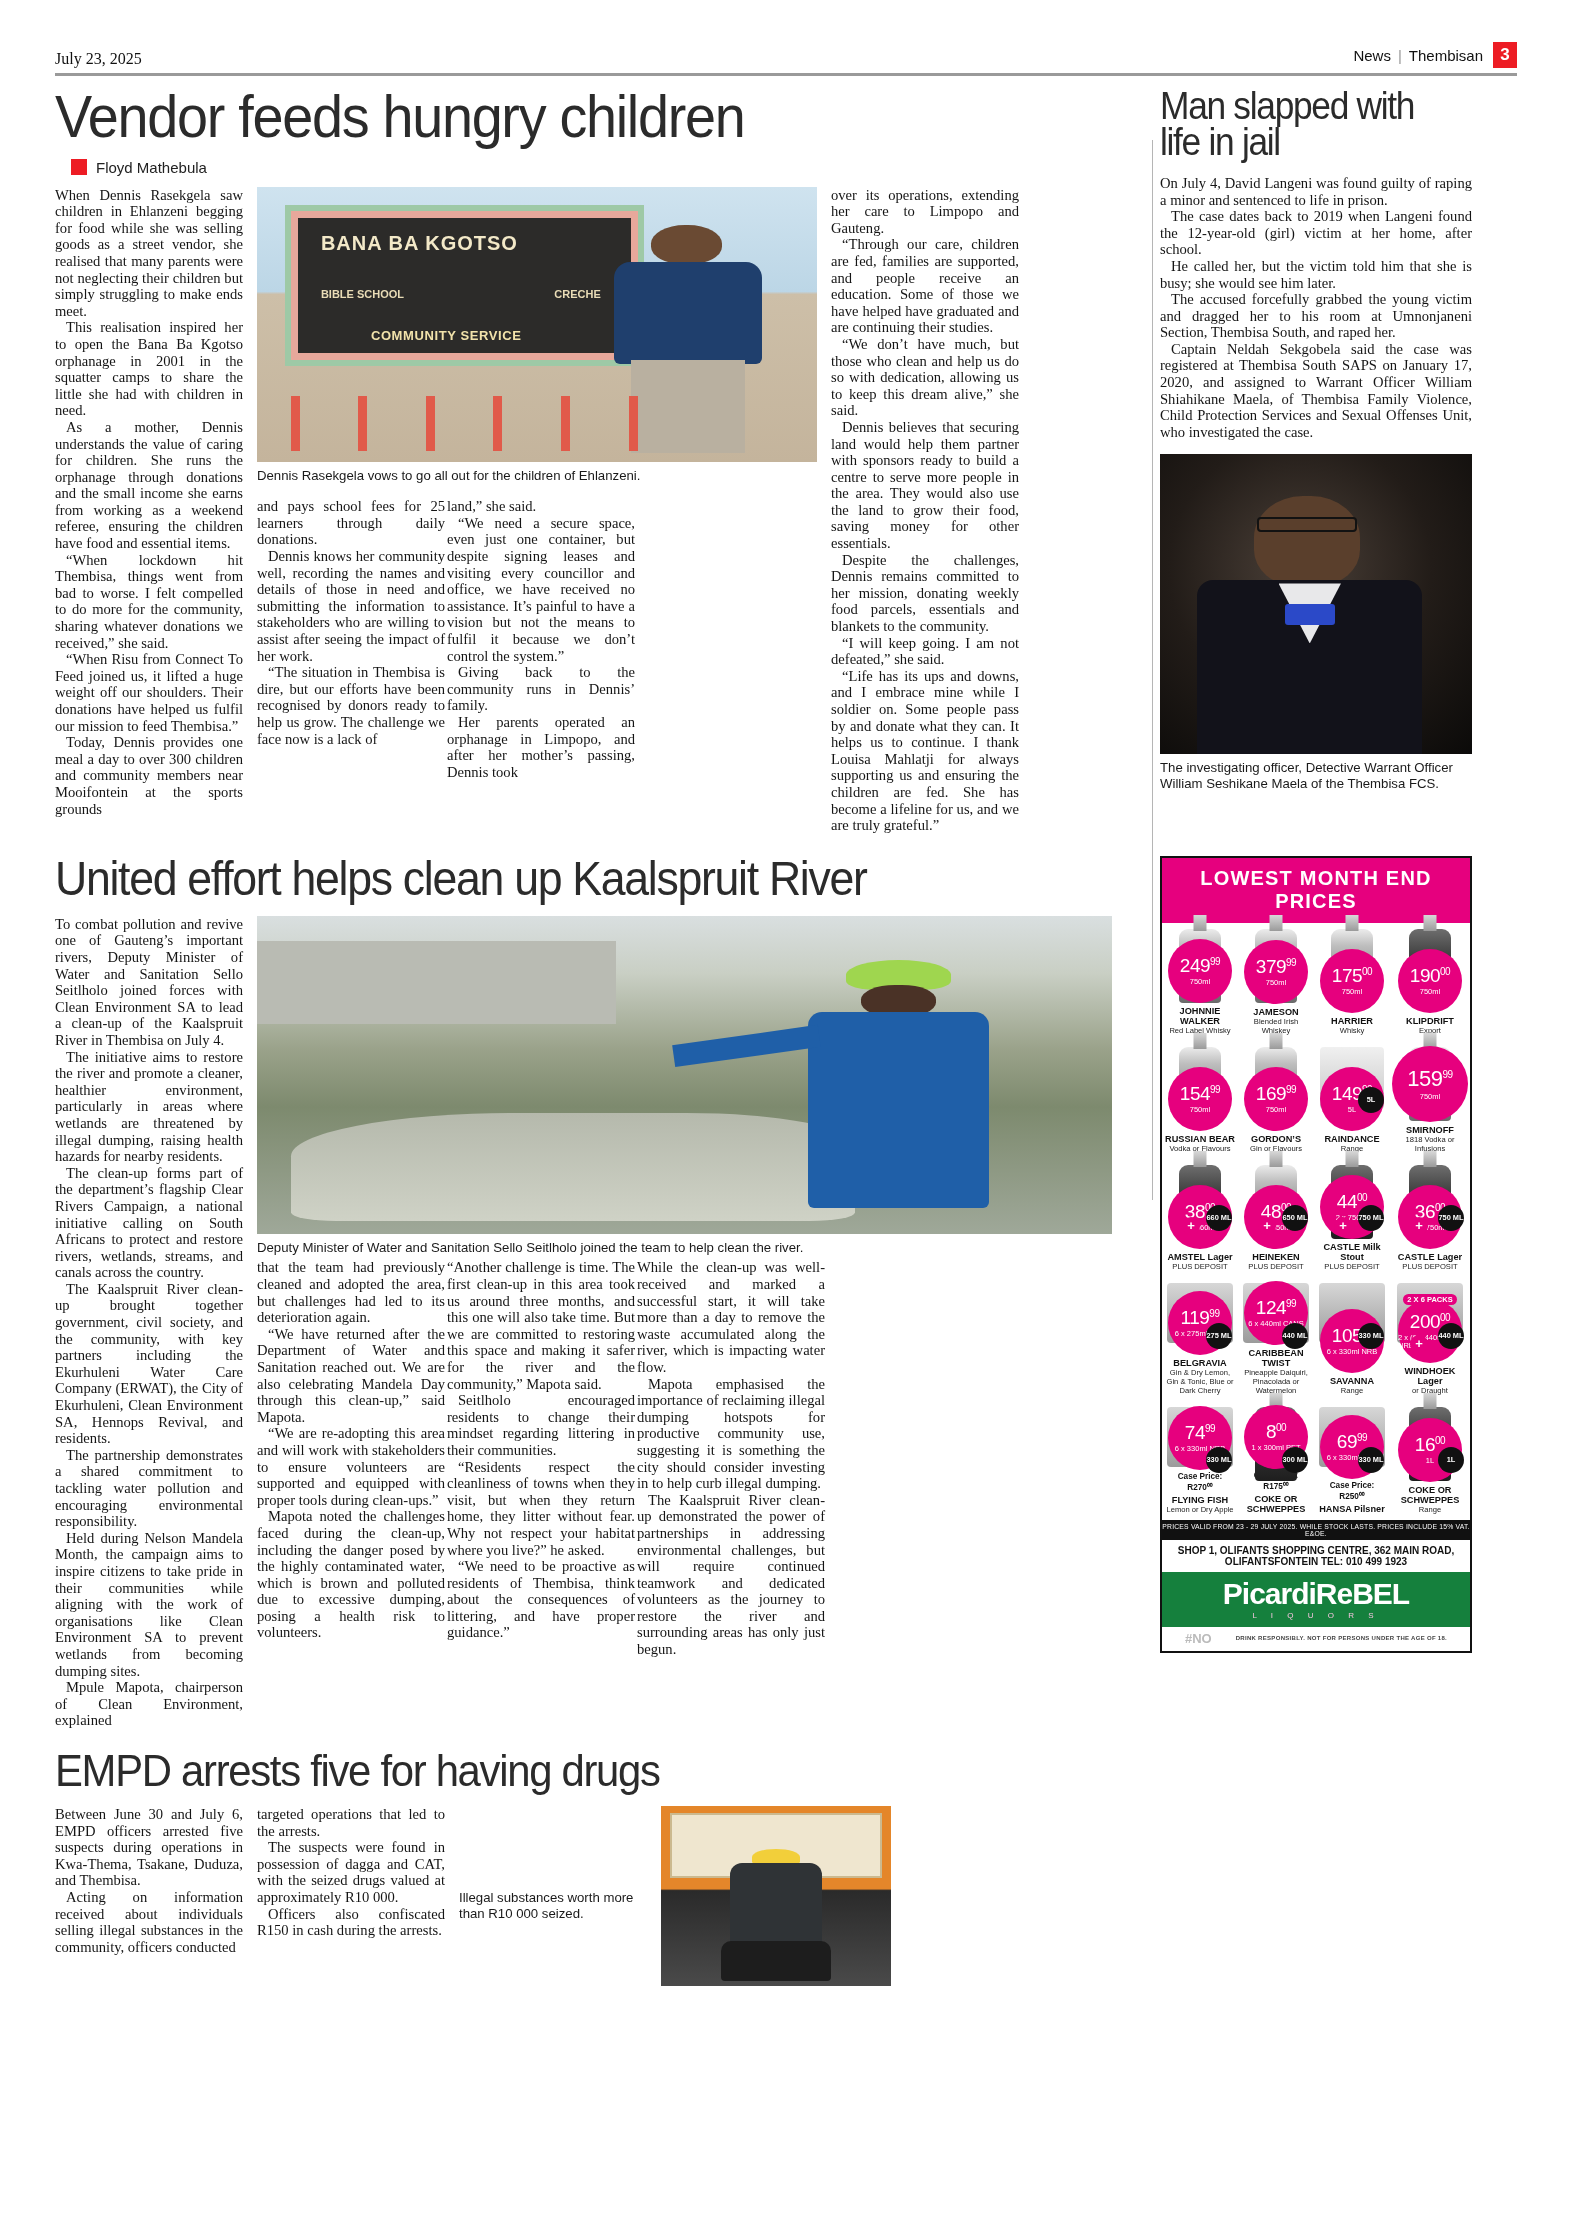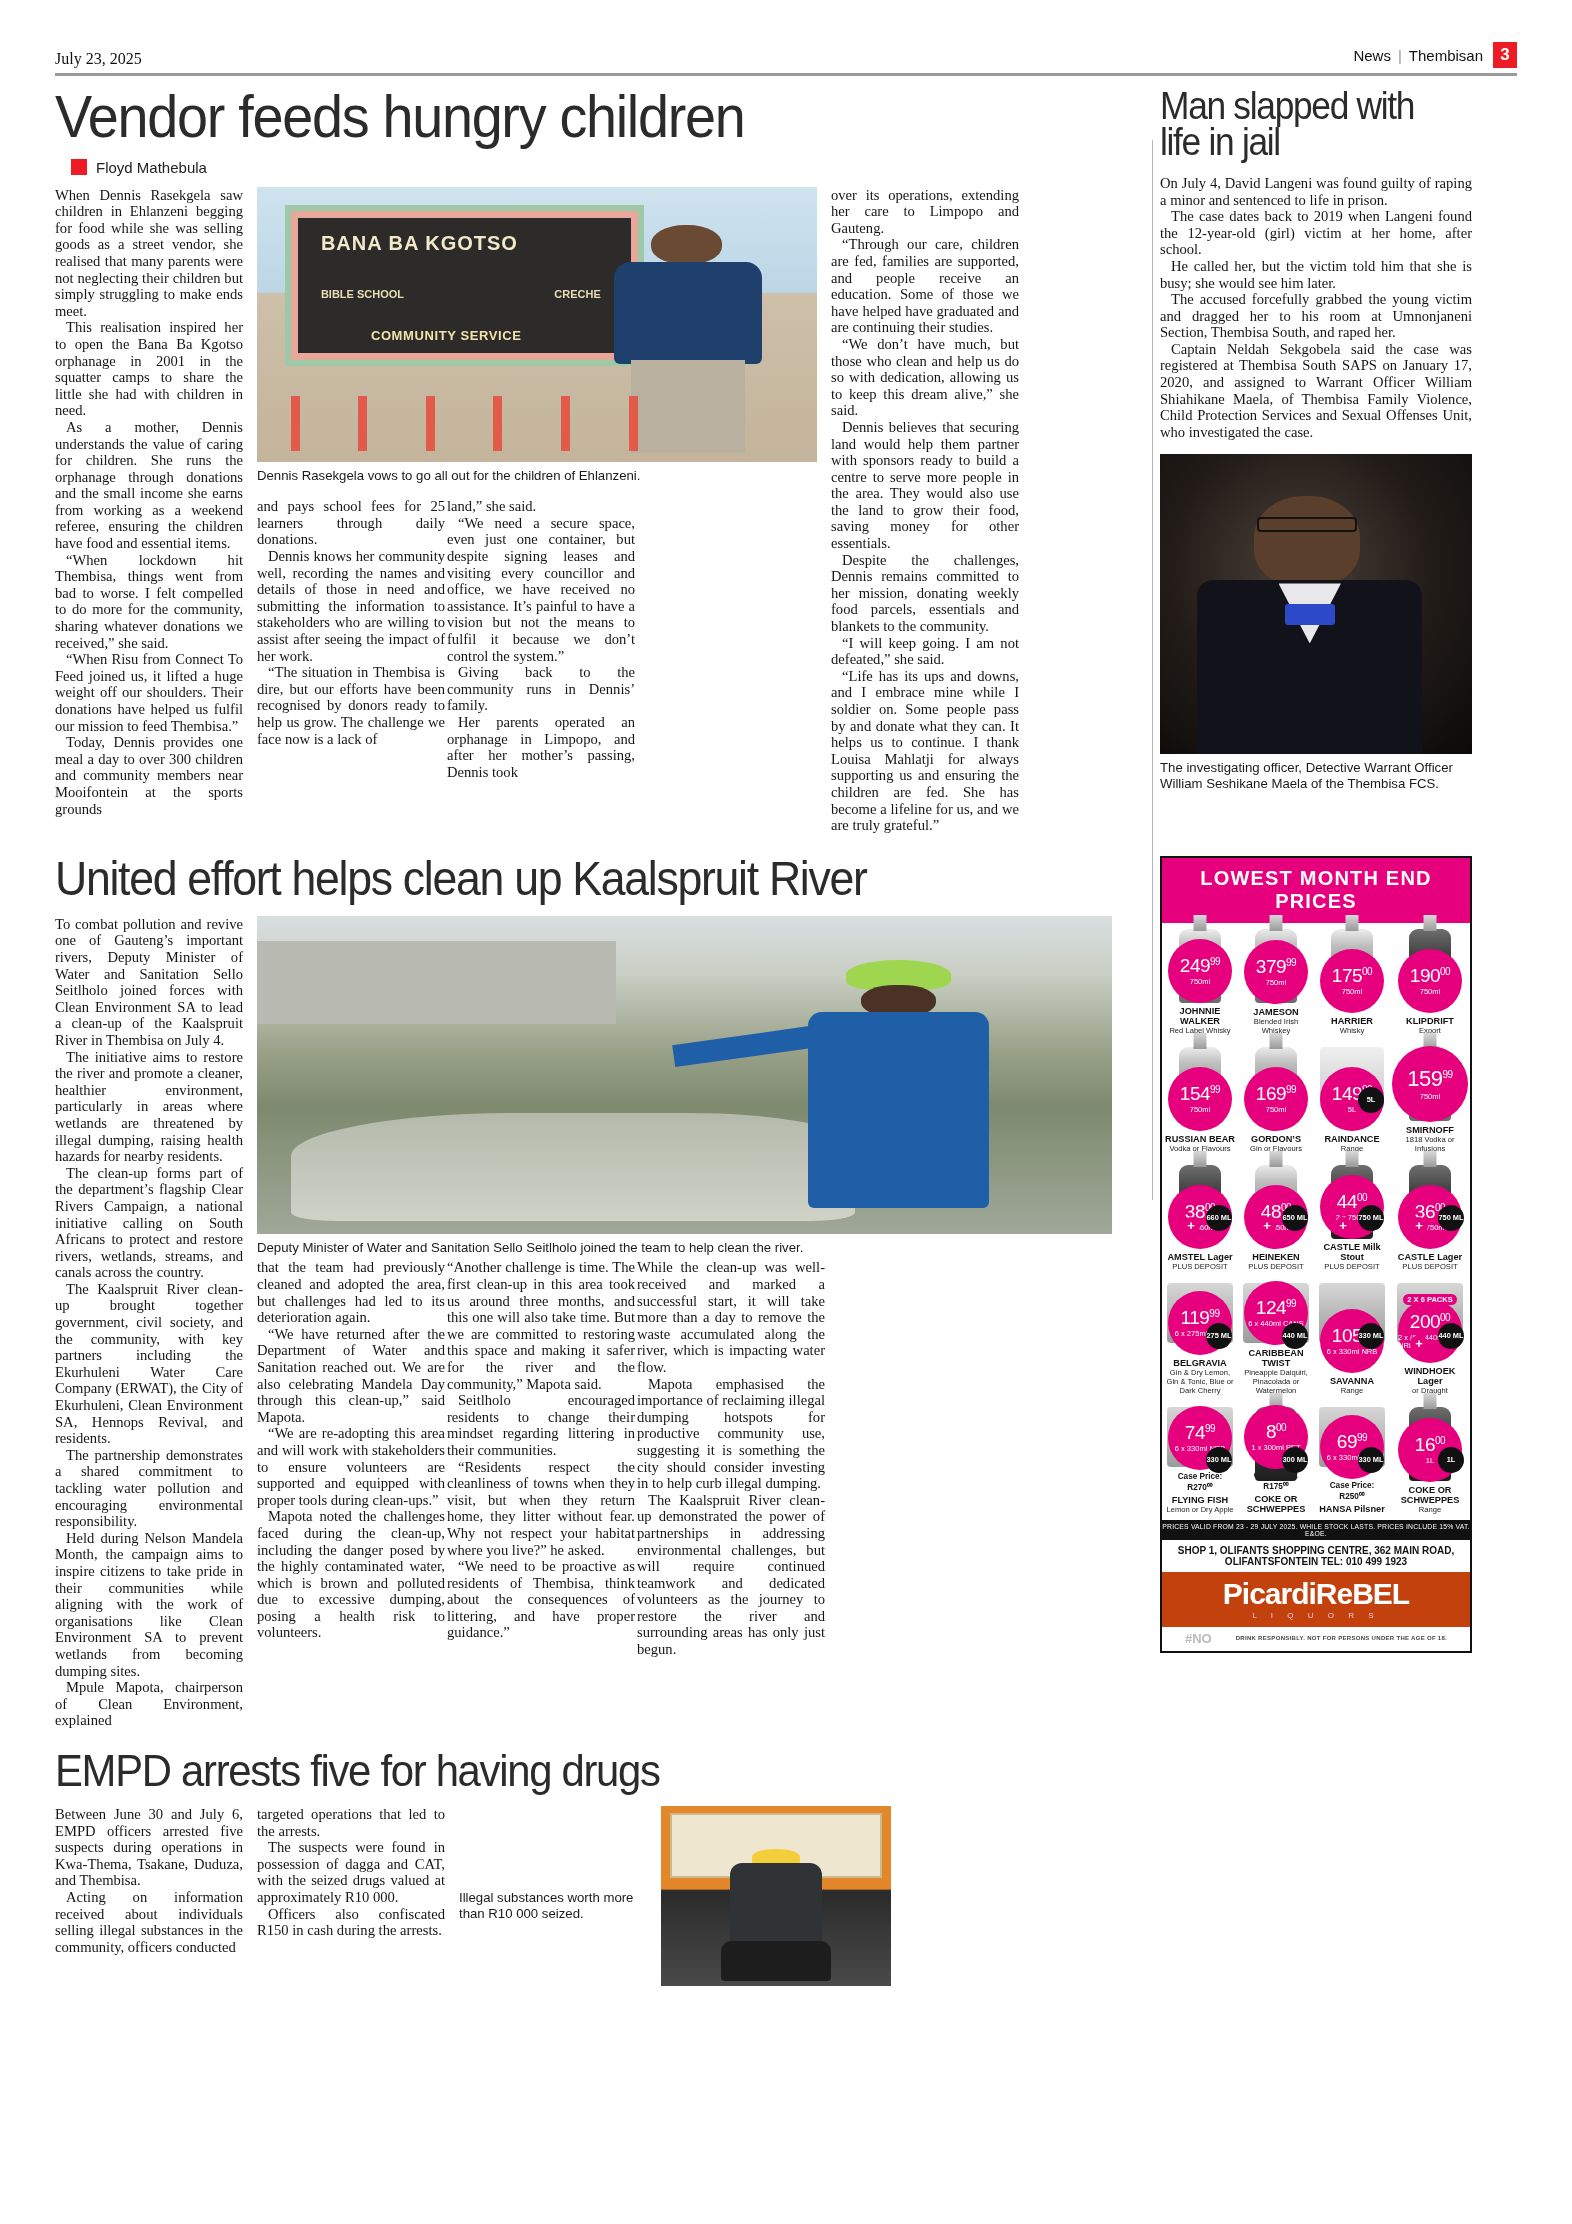--- a/index.html
+++ b/index.html
@@ -158,21 +158,21 @@
            display: flex; align-items: center; justify-content: center; text-align: center;
            line-height: 8px; z-index: 4; }
   .plus { position: absolute; left: 20px; top: 58px; width: 18px; height: 18px;
            border-radius: 50%; background: #E6007E; color: #fff; font-weight: bold;
            font-size: 13px; display: flex; align-items: center; justify-content: center;
            z-index: 4; font-family: "Liberation Sans", sans-serif; }
   .ad-valid { background: #111; color: #fff; text-align: center; font-size: 6.8px;
            font-family: "Liberation Sans", sans-serif; padding: 3px 0; letter-spacing: .2px; }
   .ad-addr { text-align: center; font-family: "Liberation Sans", sans-serif;
            font-weight: bold; font-size: 10px; padding: 5px 0; color: #111; }
-  .ad-logo { background: #c2410c; text-align: center; padding: 5px 0 7px 0; }
+  .ad-logo { background: #15803d; text-align: center; padding: 5px 0 7px 0; }
   .ad-logo .l1 { font-family: "Liberation Sans", sans-serif; font-weight: bold;
            font-size: 30px; color: #fff; letter-spacing: -1px; }
   .ad-logo .l2 { font-family: "Liberation Sans", sans-serif; font-size: 8px;
            color: #f7c5e0; letter-spacing: 6px; }
   .ad-foot { display: flex; align-items: center; justify-content: center; gap: 24px;
            padding: 4px 0 5px 0; }
   .ad-foot .tag { font-family: "Liberation Sans", sans-serif; font-weight: bold;
            font-size: 13px; color: #bbb; }
   .ad-foot .warn { font-family: "Liberation Sans", sans-serif; font-weight: bold;
            font-size: 6px; color: #444; letter-spacing: .3px; }

